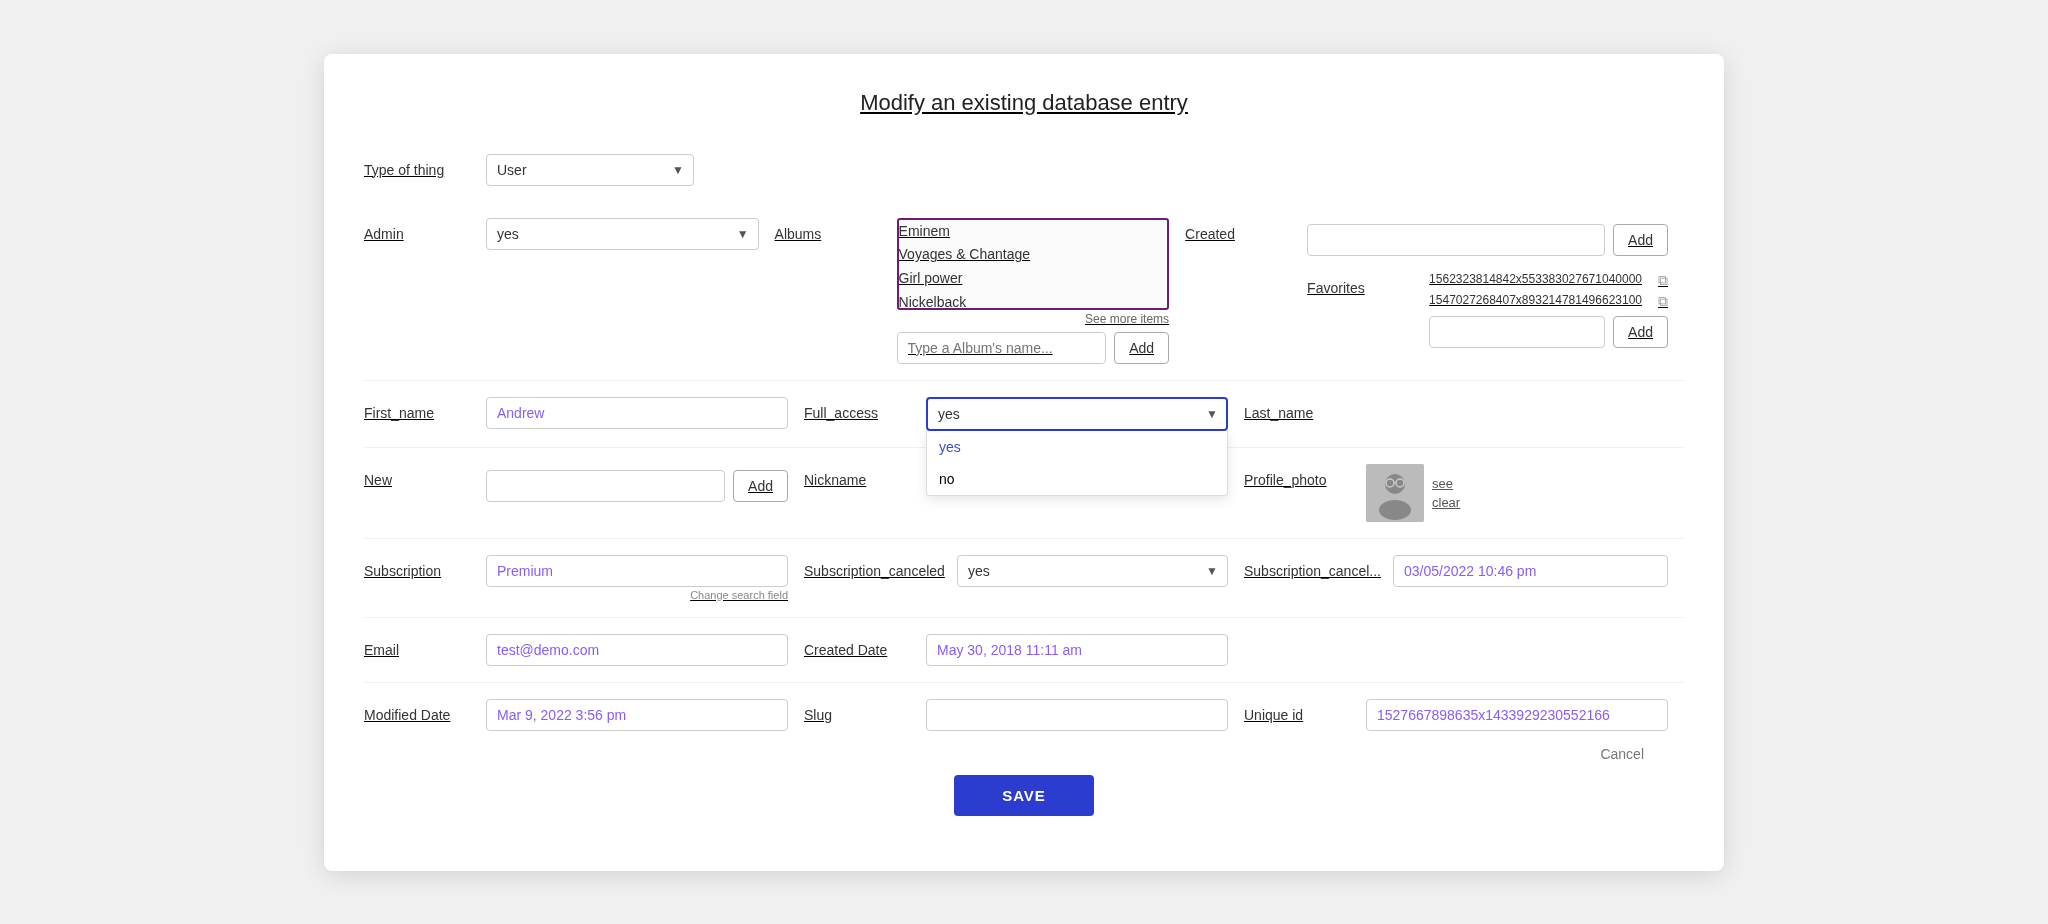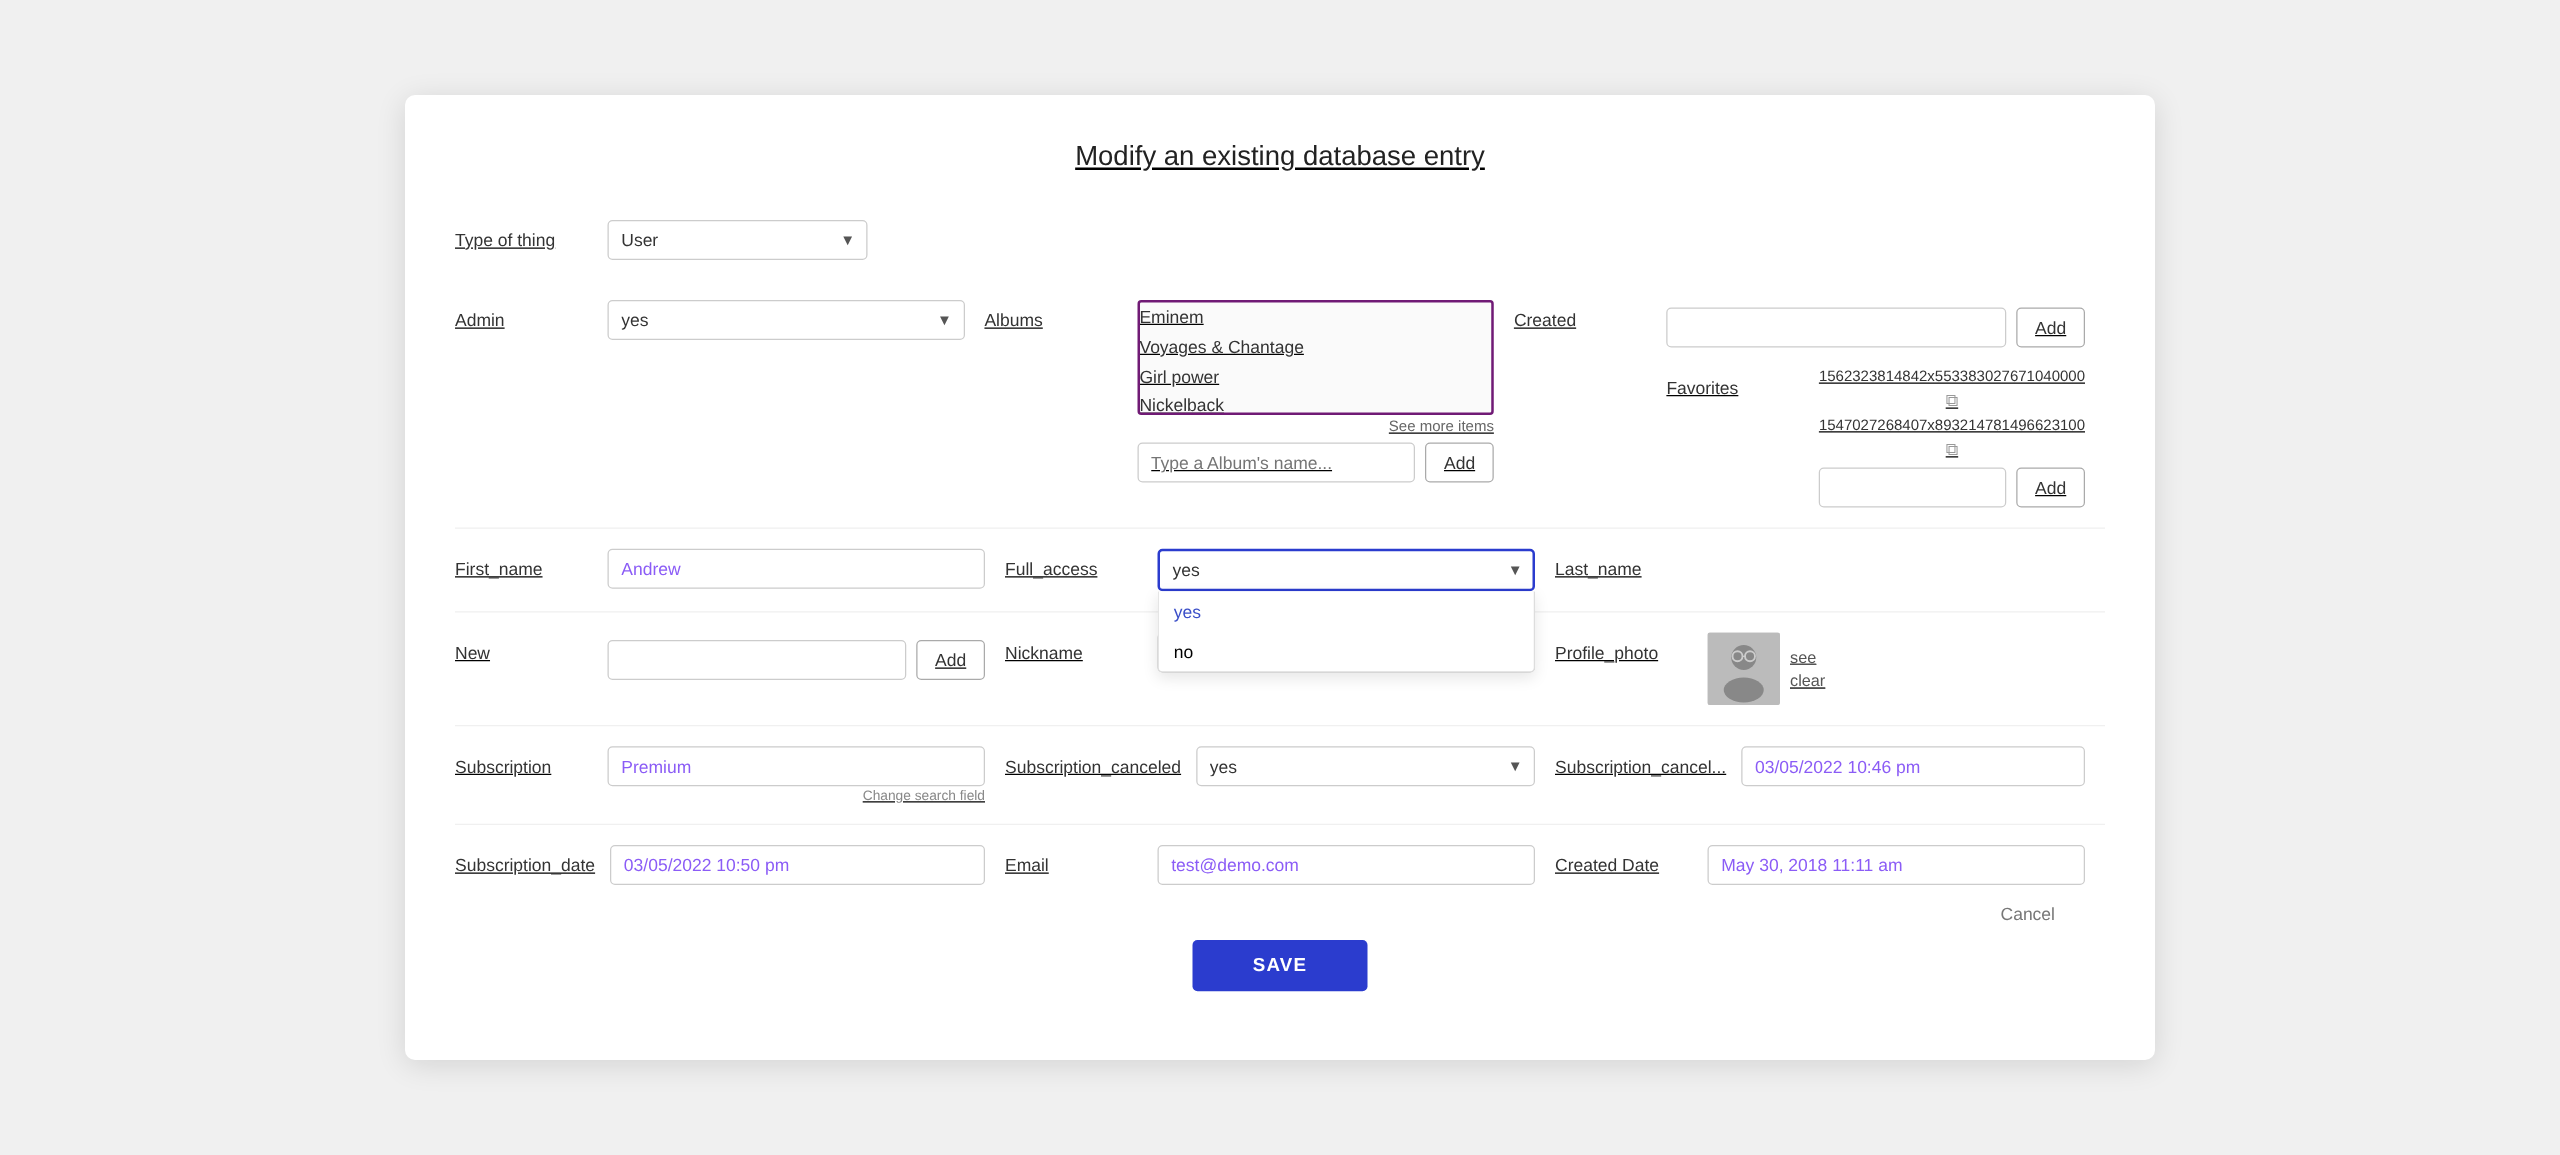--- a/index.html
+++ b/index.html
@@ -146,26 +146,24 @@
     }
     .add-row {
       display: flex;
       gap: 8px;
       align-items: center;
       margin-top: 6px;
     }
     .add-row input { flex: 1; }
     .favorites-item {
       display: flex;
-      align-items: center;
-      gap: 4px;
+      gap: 16px;
       font-size: 12px;
       color: #333;
       margin-bottom: 4px;
-      flex-direction: column;
     }
     .favorites-list { margin-bottom: 6px; }
     .copy-icon {
       color: #999;
       font-size: 14px;
       cursor: pointer;
     }
     .profile-photo-area {
       display: flex;
       align-items: center;
@@ -434,42 +432,59 @@
       <div class="field-group">
         <span class="field-label">Subscription_cancel...</span>
         <div class="field-content">
           <input type="text" value="03/05/2022 10:46 pm" style="">
         </div>
       </div>
     </div>
 
     <div class="form-row">
 
-      <div class="field-group">
-        <span class="field-label">Subscription_date</span>
-        <div class="field-content">
-          <input type="text" value="03/05/2022 10:50 pm" style="">
-        </div>
-      </div>
 
       <div class="field-group">
         <span class="field-label">Email</span>
         <div class="field-content">
           <input type="text" value="test@demo.com" style="">
         </div>
       </div>
 
       <div class="field-group">
         <span class="field-label">Created Date</span>
         <div class="field-content">
           <input type="text" value="May 30, 2018 11:11 am" style="">
         </div>
       </div>
     </div>
 
+    <div class="form-row">
+
+      <div class="field-group">
+        <span class="field-label">Modified Date</span>
+        <div class="field-content">
+          <input type="text" value="Mar 9, 2022 3:56 pm" style="">
+        </div>
+      </div>
+
+      <div class="field-group">
+        <span class="field-label">Slug</span>
+        <div class="field-content">
+          <input type="text" value="" style="">
+        </div>
+      </div>
+
+      <div class="field-group">
+        <span class="field-label">Unique id</span>
+        <div class="field-content">
+          <input type="text" value="1527667898635x1433929230552166" style="">
+        </div>
+      </div>
+    </div>
 
   </div>
 
   <div class="footer-area">
     <button class="btn-save">SAVE</button>
     <button class="btn-cancel">Cancel</button>
   </div>
 </div>
 
 </body></html>

